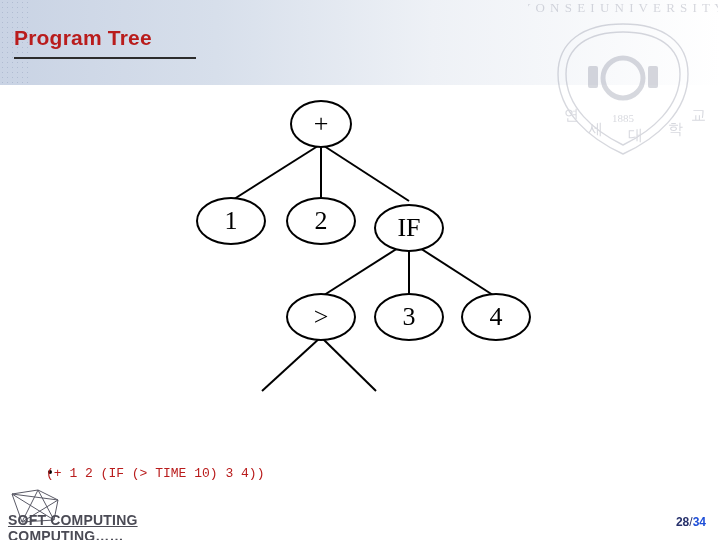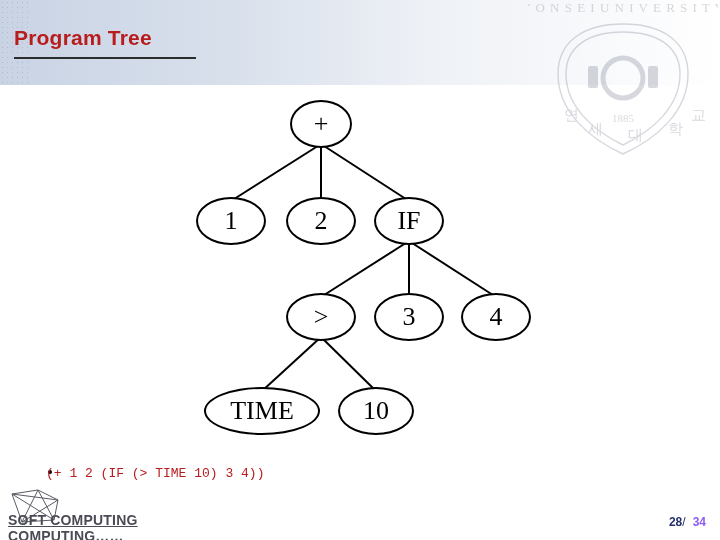--- a/index.html
+++ b/index.html
@@ -76,21 +76,21 @@
     letter-spacing:.2px;
     font-family:"Liberation Sans",sans-serif;
     text-decoration:underline;
   }
   #page-number{
     position:absolute;right:14px;top:515px;
     font-size:12px;font-weight:bold;color:#27316b;
     font-family:"Liberation Sans",sans-serif;
   }
   #page-number .sep{color:#27316b;font-weight:normal;}
-  #page-number .tot{color:#8b5cf6;margin-left:7px;}
+  #page-number .tot{color:#1d4ed8;}
 </style>
 </head>
 <body>
 
 <div id="header-band">
   <div id="header-dots"></div>
 </div>
 <div id="page-title">Program Tree</div>
 <div id="title-underline"></div>
 
@@ -131,37 +131,31 @@
 
 <div class="node" style="left: 290px; top: 15px; width: 62px; height: 48px;">
       <span>+</span>
     </div>
     <div class="node" style="left: 196px; top: 112px; width: 70px; height: 48px;">
       <span>1</span>
     </div>
     <div class="node" style="left: 286px; top: 112px; width: 70px; height: 48px;">
       <span>2</span>
     </div>
-    <div class="node" style="left: 374px; top: 112px; width: 70px; height: 48px;">
+    <div class="node" style="left: 374px; top: 119px; width: 70px; height: 48px;">
       <span>IF</span>
     </div>
     <div class="node" style="left: 286px; top: 208px; width: 70px; height: 48px;">
       <span>&gt;</span>
     </div>
     <div class="node" style="left: 374px; top: 208px; width: 70px; height: 48px;">
       <span>3</span>
     </div>
     <div class="node" style="left: 461px; top: 208px; width: 70px; height: 48px;">
       <span>4</span>
-    </div>
-    <div class="node" style="left: 204px; top: 302px; width: 116px; height: 48px;">
-      <span>TIME</span>
-    </div>
-    <div class="node" style="left: 338px; top: 302px; width: 76px; height: 48px;">
-      <span>10</span>
     </div>
   </div>
 
 <div id="code-bullet"></div>
 <div id="code-line">(+ 1 2 (IF (&gt; TIME 10) 3 4))</div>
 
 <svg id="footer-logo" viewBox="0 0 56 40">
   <g stroke="#5a5a66" stroke-width="1" fill="none">
     <path d="M4 8 L30 4 L50 14 L46 34 L14 36 Z"></path>
     <path d="M4 8 L46 34"></path>

